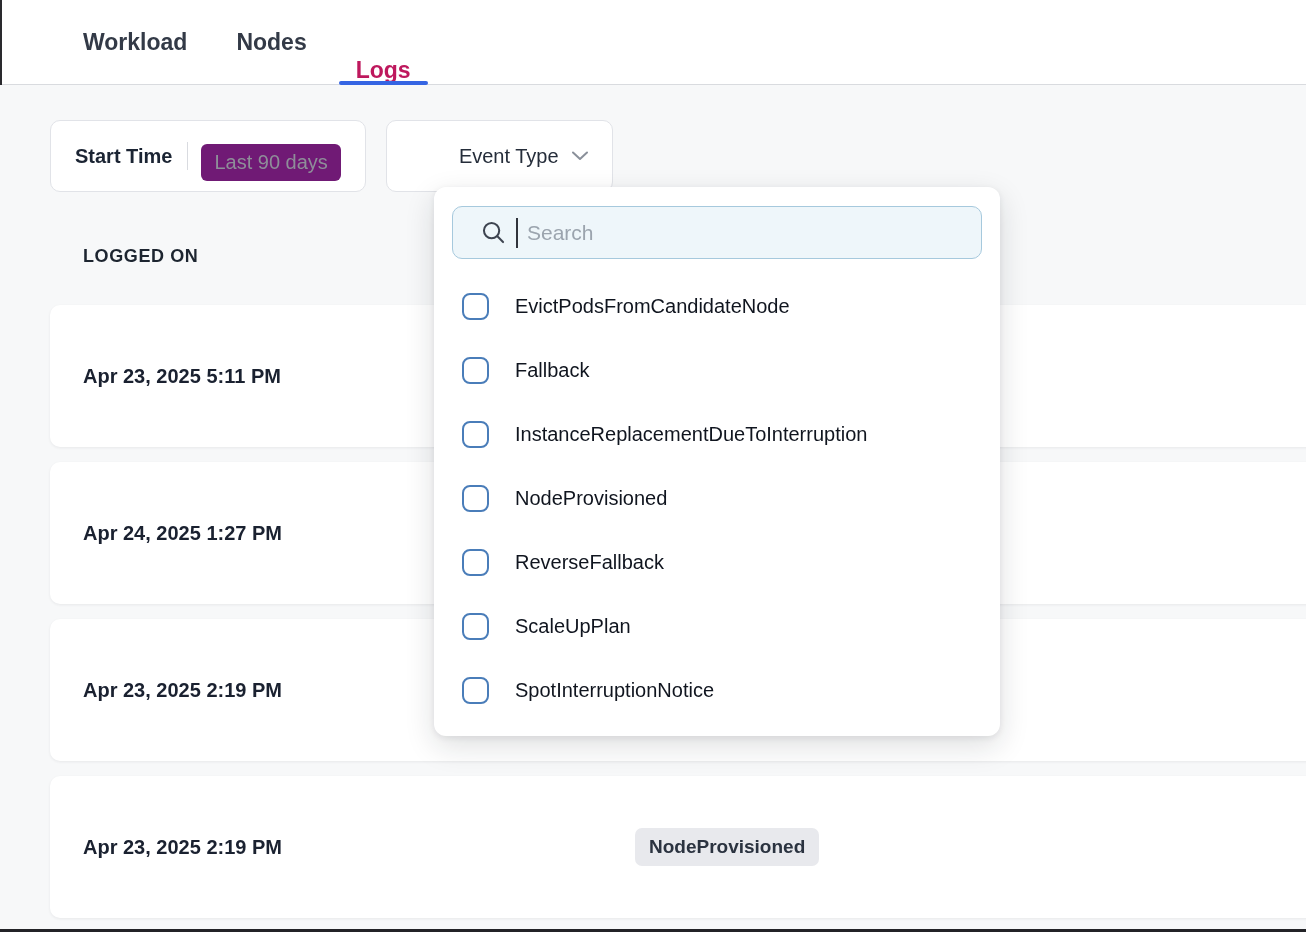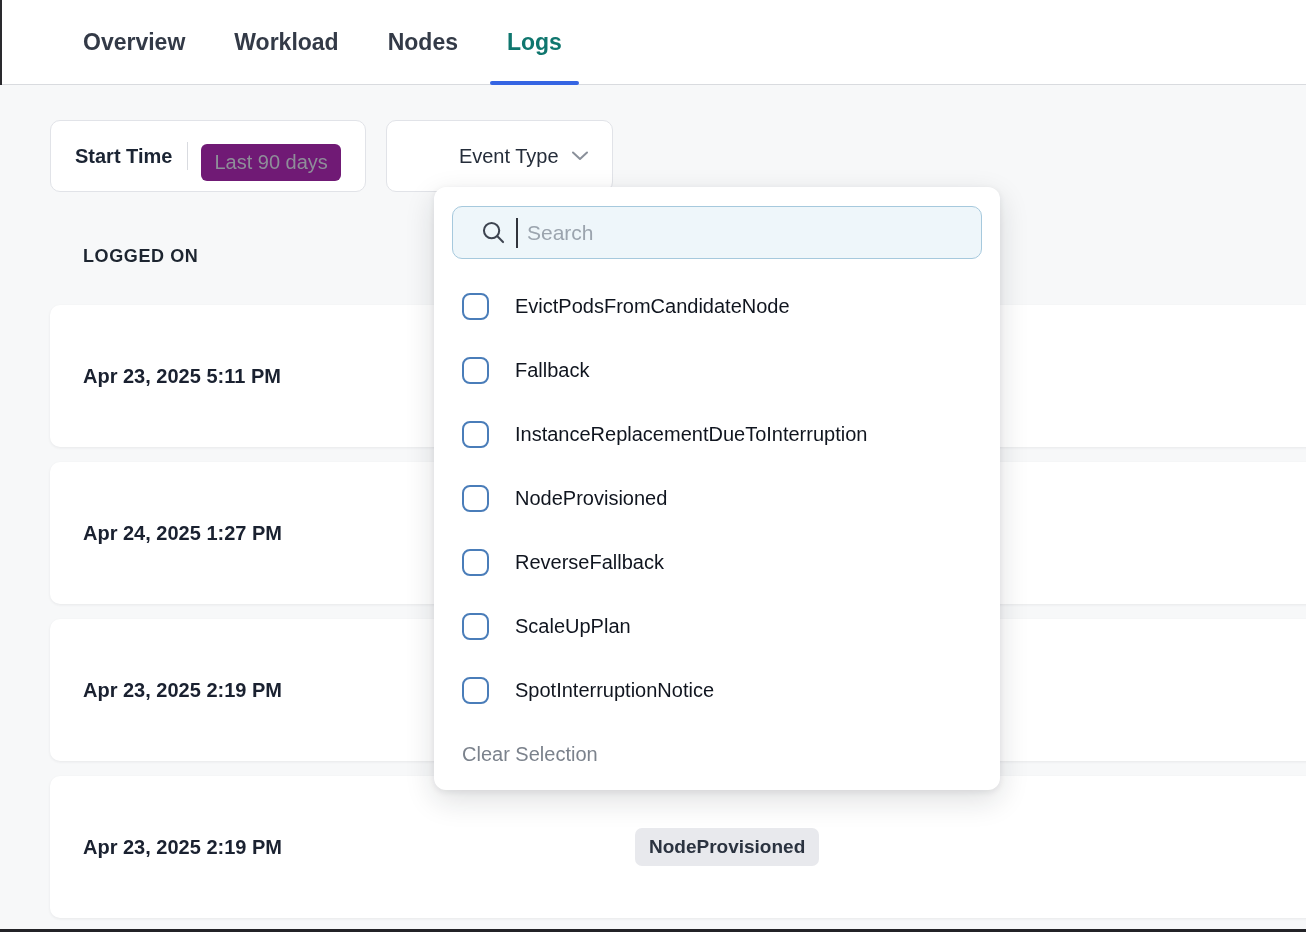--- a/index.html
+++ b/index.html
@@ -19,21 +19,21 @@
     display:flex; align-items:stretch; padding-left:83px; gap:49px;
   }
   .tabbar::before {
     content:""; position:absolute; left:0; top:0; width:2px; height:85px; background:#2a2a2e;
   }
   .tab {
     display:flex; align-items:center;
     font-size:23px; font-weight:600; color:#333a47;
     position:relative; cursor:pointer;
   }
-  .tab.active { color:#0f766e; font-weight:700; }
+  .tab.active { color:#be185d; font-weight:700;align-items:flex-end; }
   .tab.active::after {
     content:""; position:absolute; left:-17px; right:-17px; bottom:-1px;
     height:4px; background:#3565e3; border-radius:2px;
   }
 
   
   .filters { position:absolute; top:120px; left:50px; display:flex; gap:20px; }
   .filter-btn {
     display:flex; align-items:center; height:72px;
     background:#fff; border:1px solid #e1e3e8; border-radius:10px;
@@ -102,23 +102,20 @@
   }
 
   .bottom-strip {
     position:absolute; left:0; right:0; bottom:0; height:3px; background:#232327;
   }
 </style>
 </head>
 <body>
 
 <header class="tabbar">
-  <div class="tab">
-      <span>Overview</span>
-    </div>
   <div class="tab">
       <span>Workload</span>
     </div>
   <div class="tab">
       <span>Nodes</span>
     </div>
   <div class="tab active">
       <span>Logs</span>
     </div>
 </header>
@@ -196,16 +193,15 @@
     <div class="option">
       <span class="checkbox"></span>
       <span class="option-label">ScaleUpPlan</span>
     </div>
     <div class="option">
       <span class="checkbox"></span>
       <span class="option-label">SpotInterruptionNotice</span>
     </div>
   </div>
 
-  <div class="clear">Clear Selection</div>
 </div>
 
 <div class="bottom-strip"></div>
 
 </body></html>

